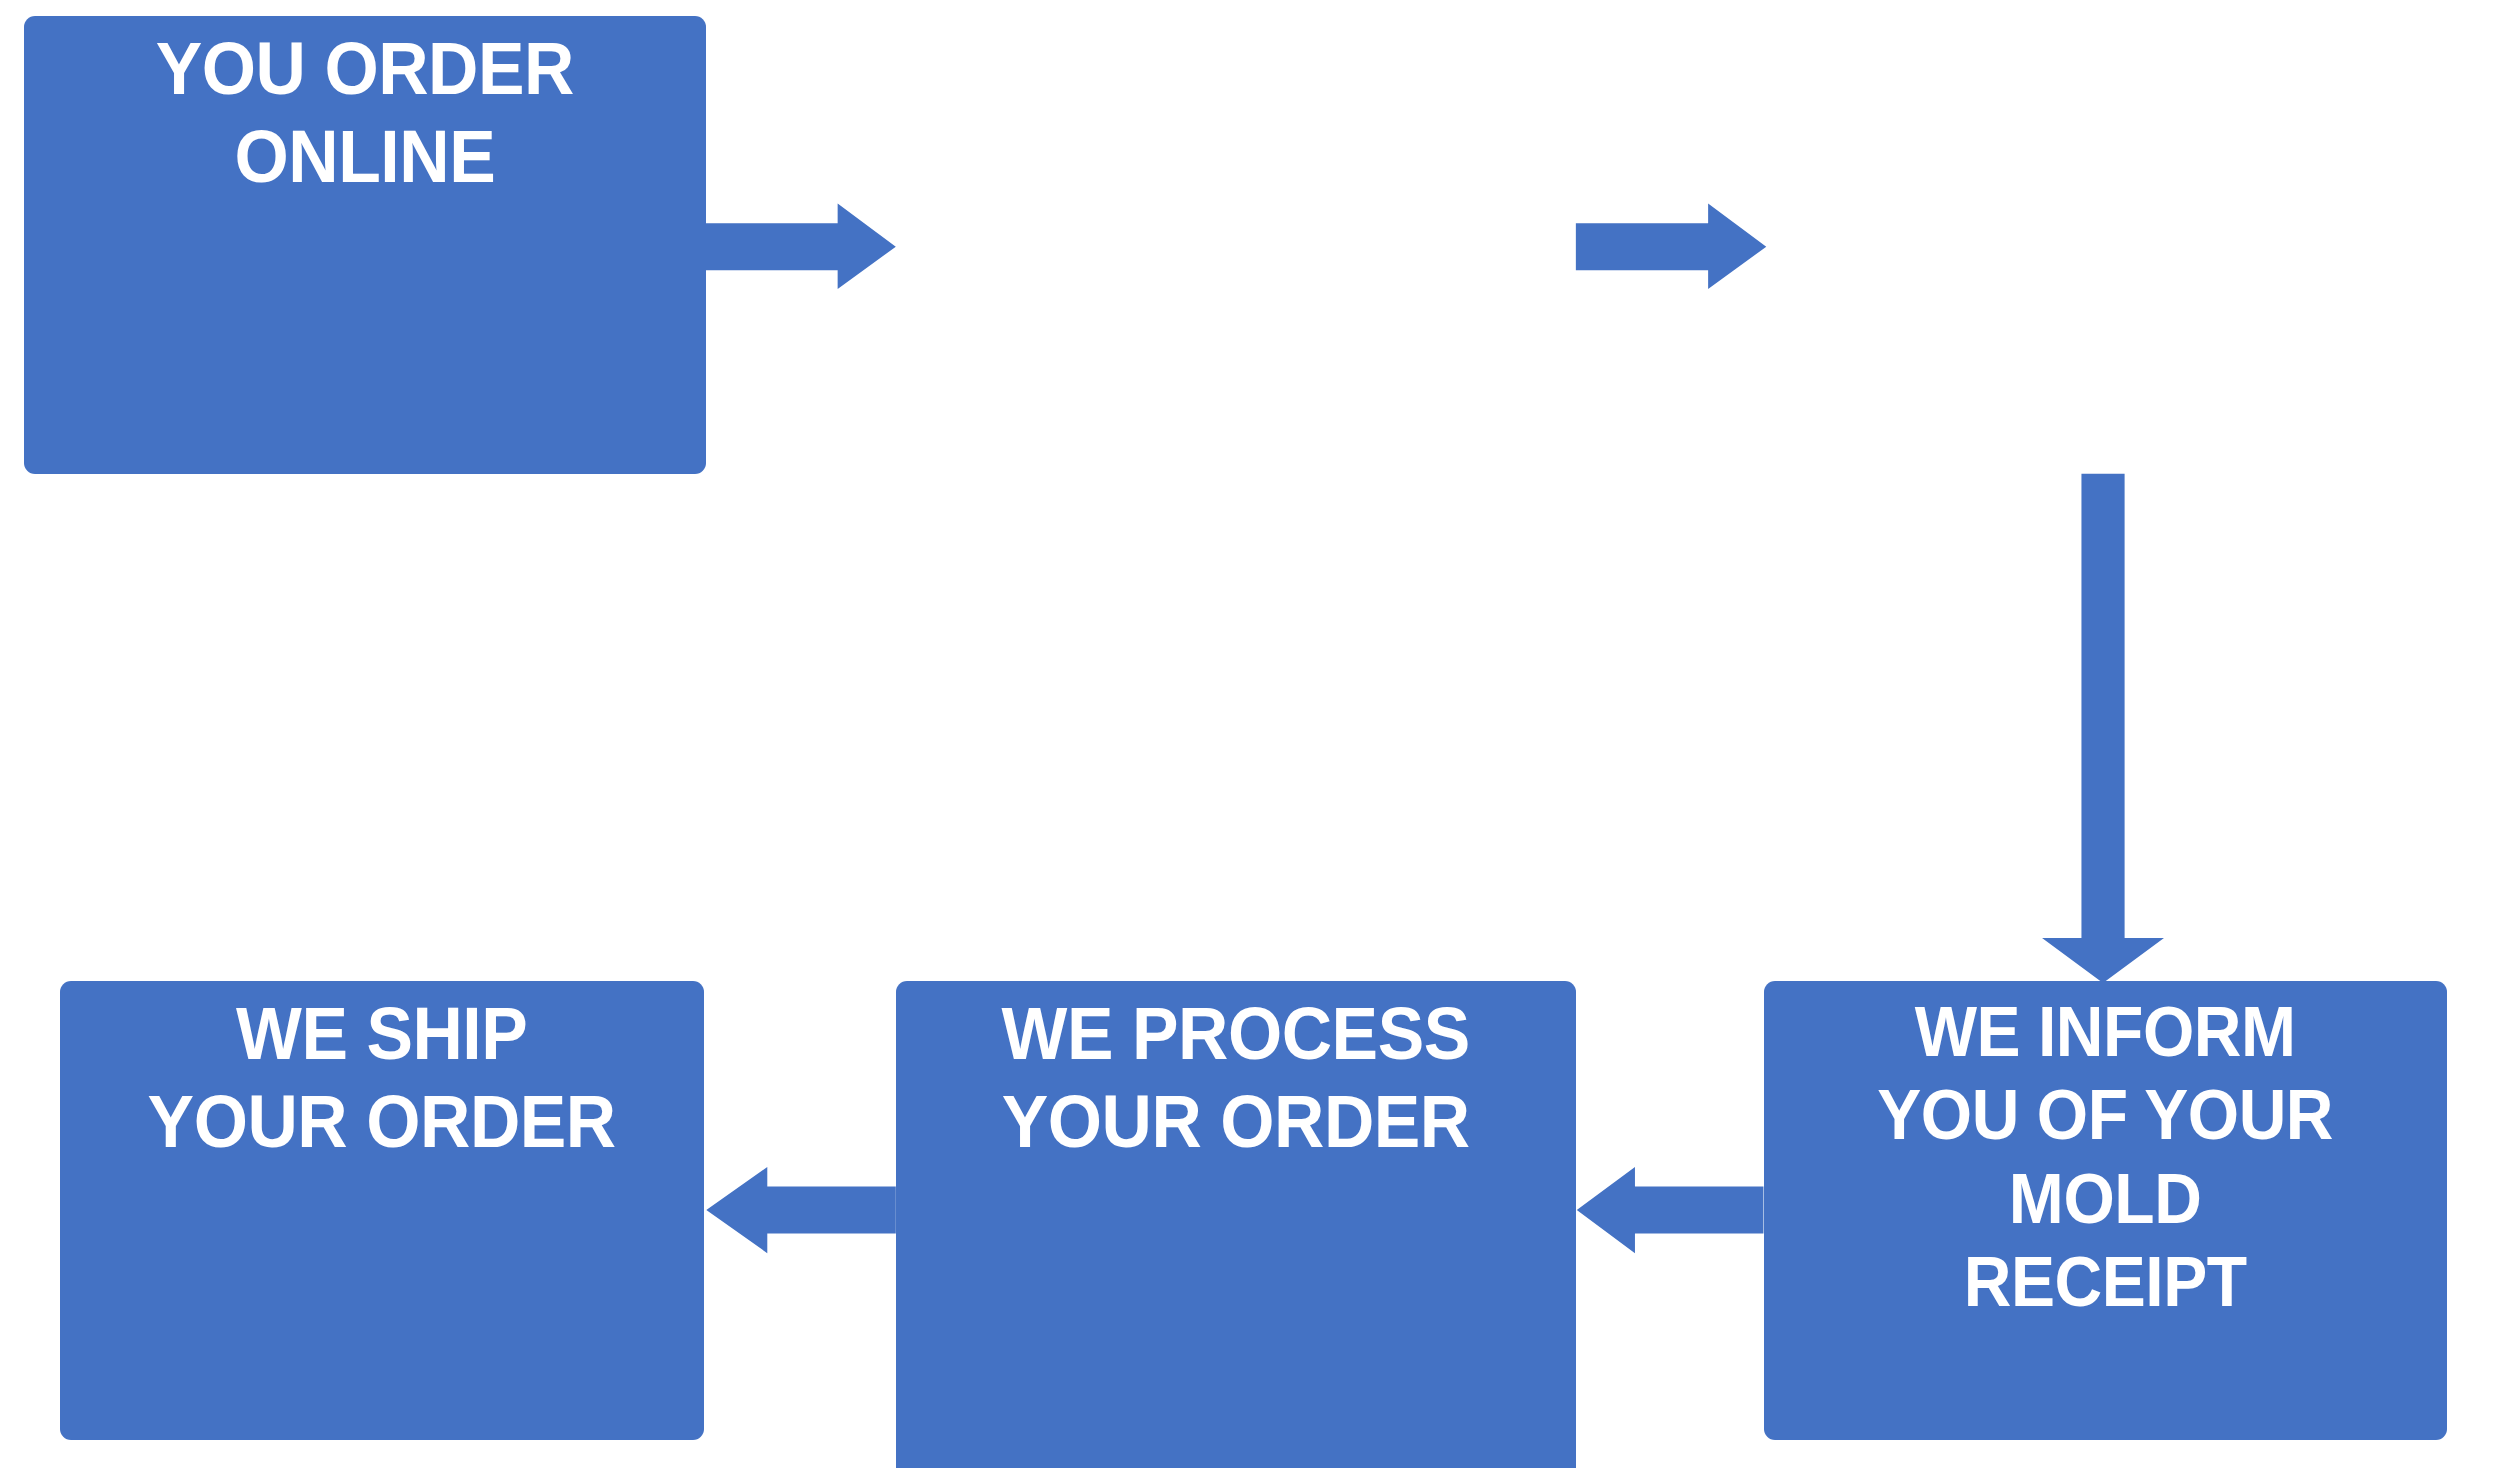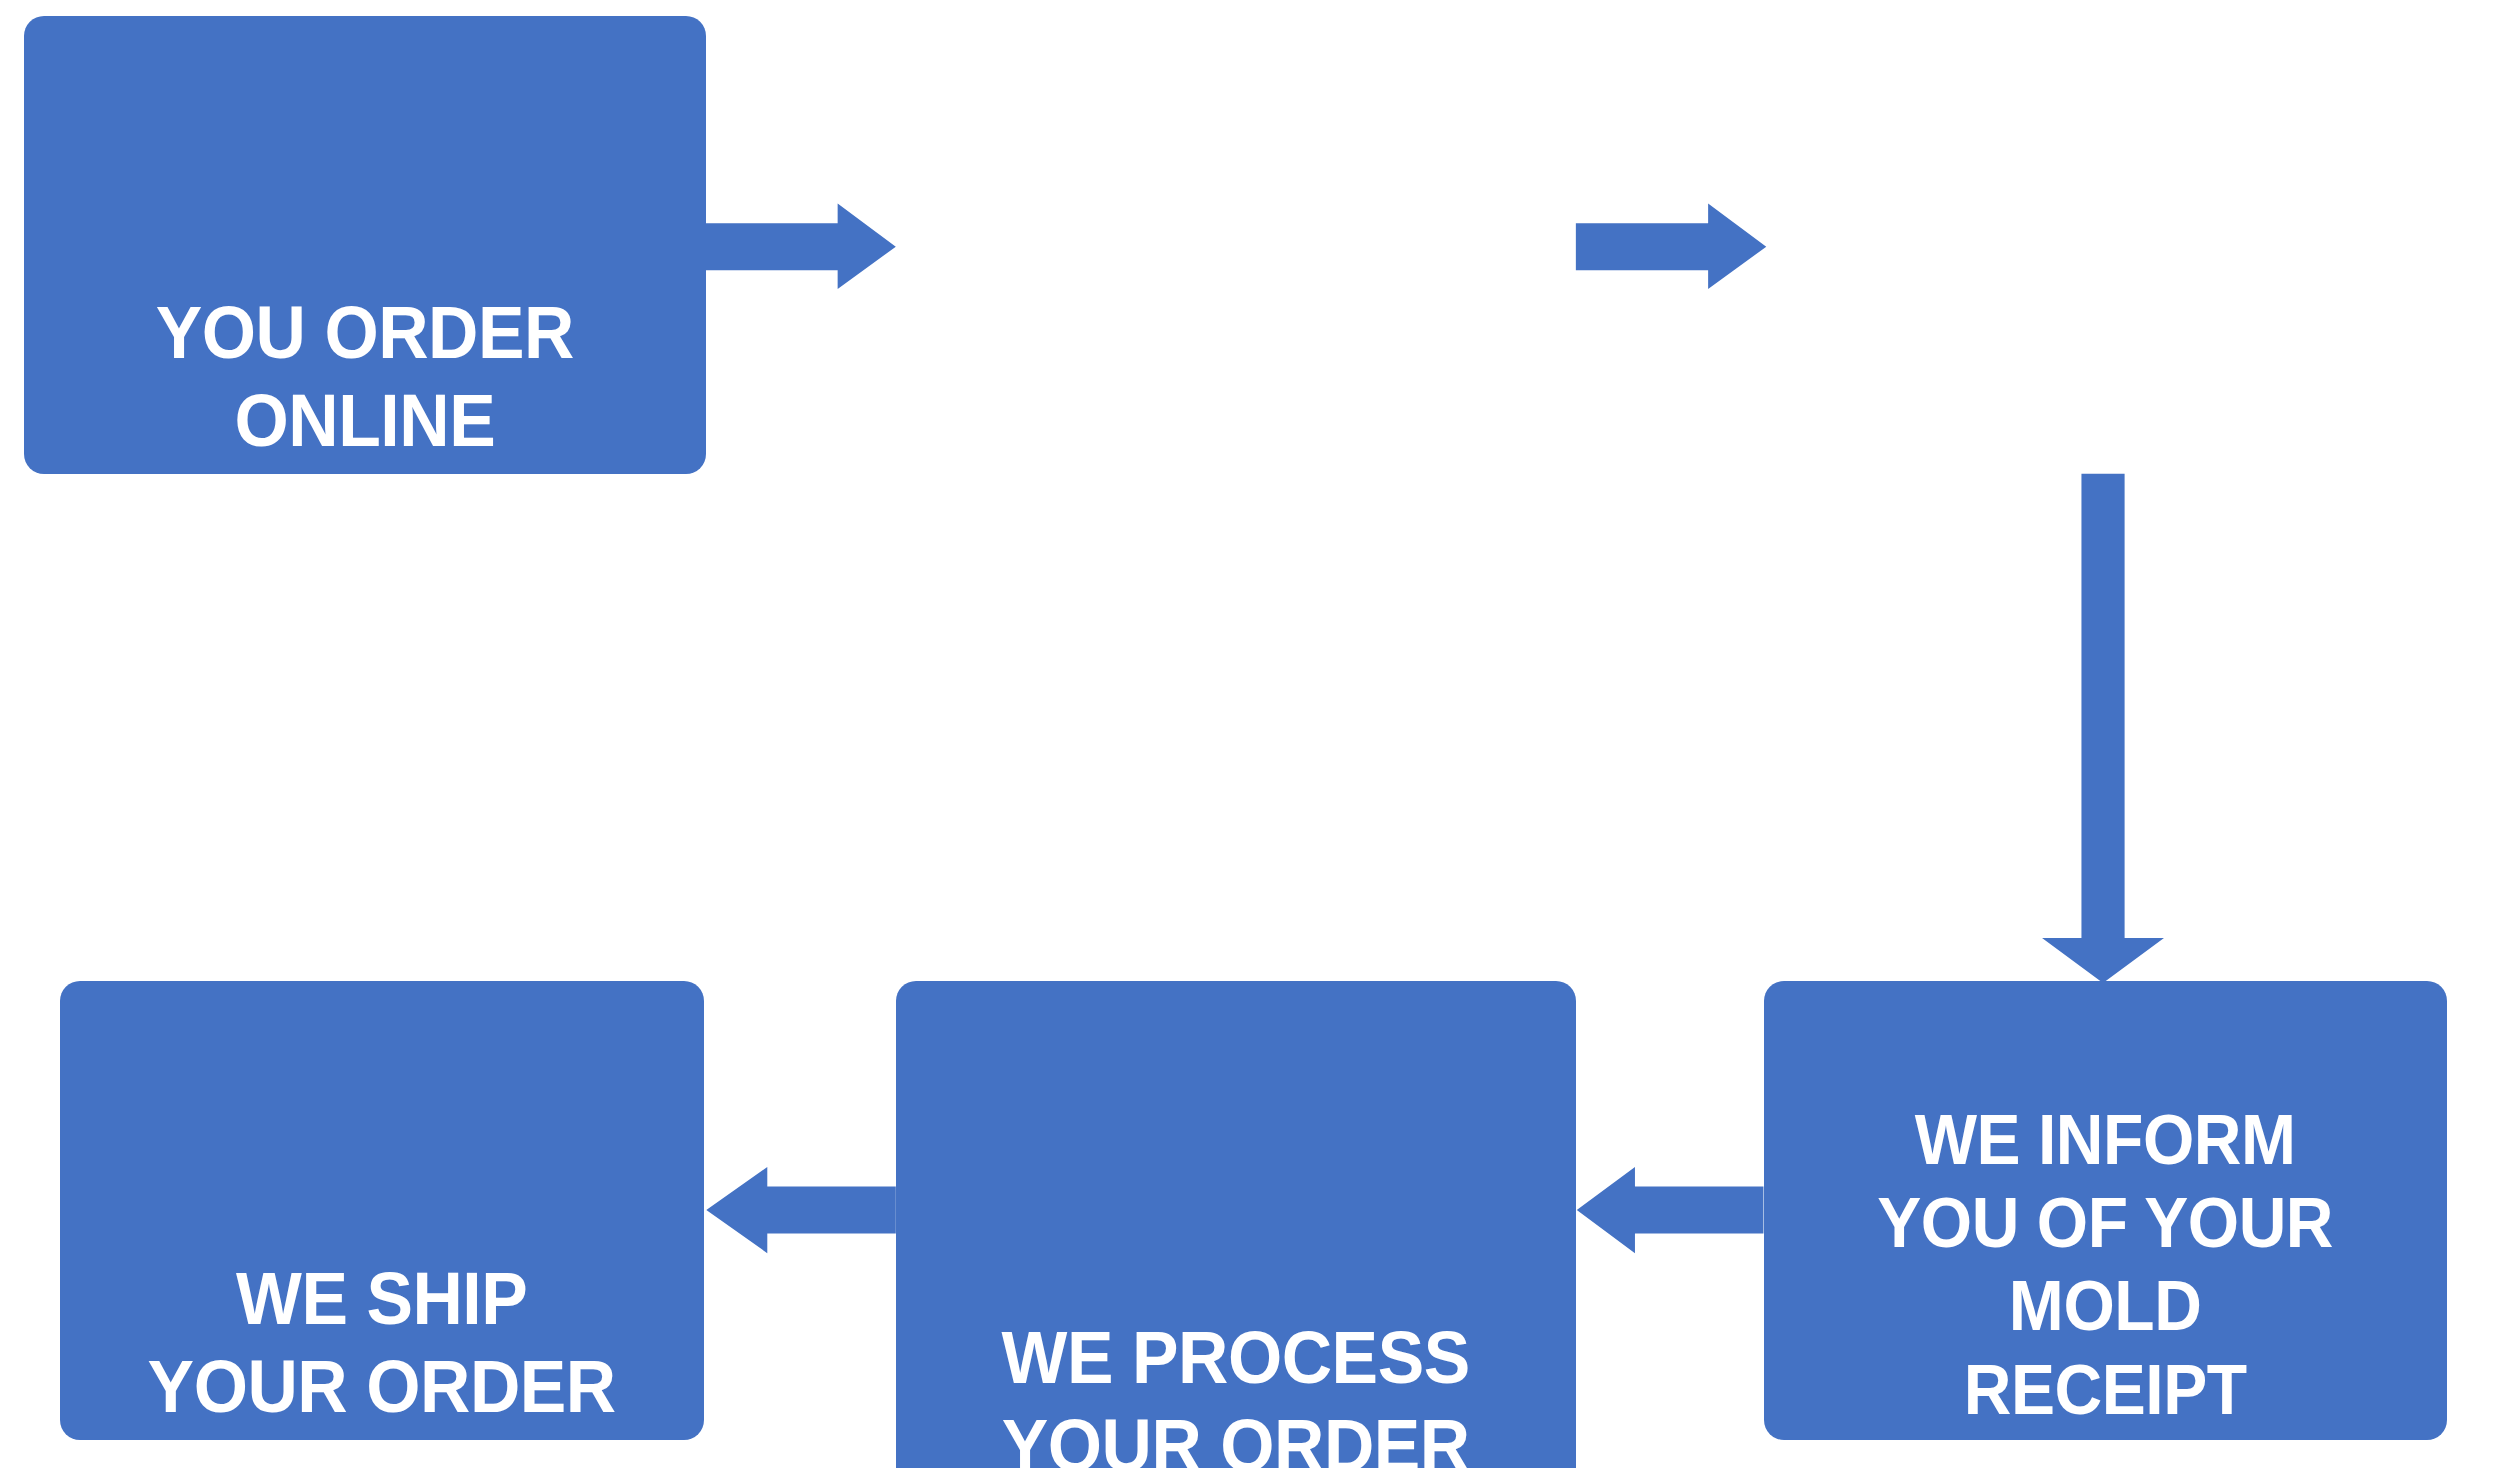--- a/index.html
+++ b/index.html
@@ -12,23 +12,23 @@
     position: relative;
     width: 2512px;
     height: 1468px;
     background: #ffffff;
     overflow: hidden;
     font-family: "Liberation Sans", "DejaVu Sans", sans-serif;
   }
   .node {
     position: absolute;
     background: #4472C4;
-    border-radius: 20px;
+    border-radius: 11px;
     display: flex;
-    align-items: flex-end;
+    align-items: flex-start;
     justify-content: center;
     box-sizing: border-box;
     padding: 9.4px 17px;
     z-index: 2;
   }
   .node-label {
     color: #ffffff;
     font-weight: bold;
     text-align: center;
     line-height: 1.17;

